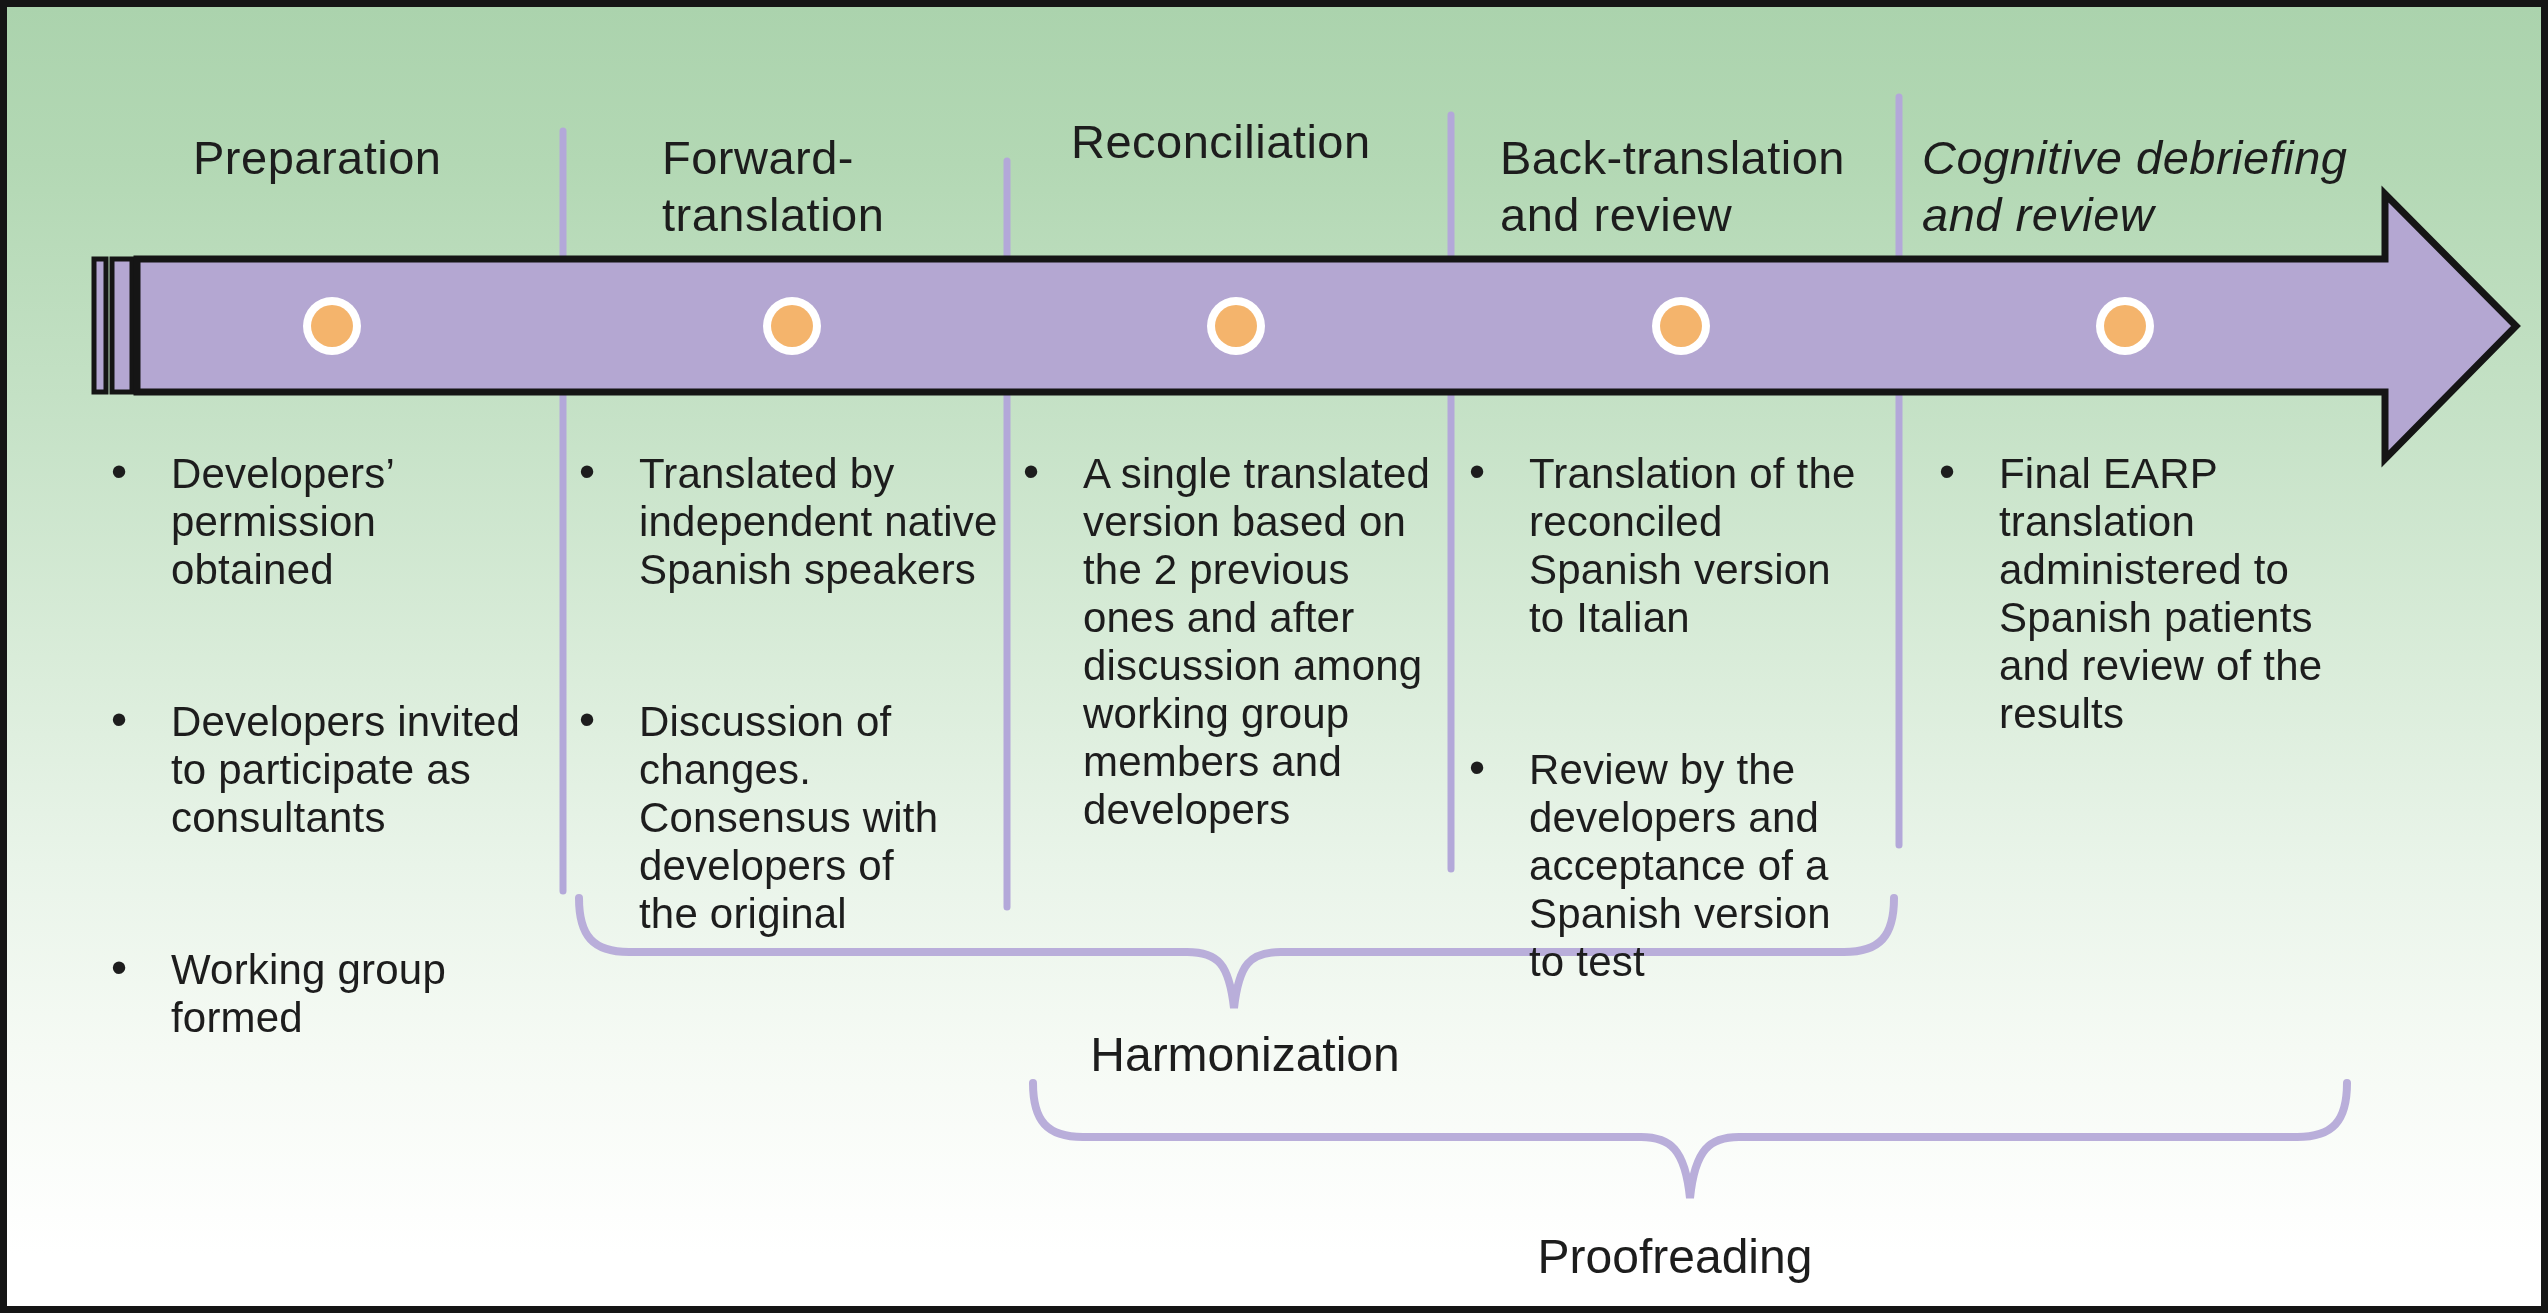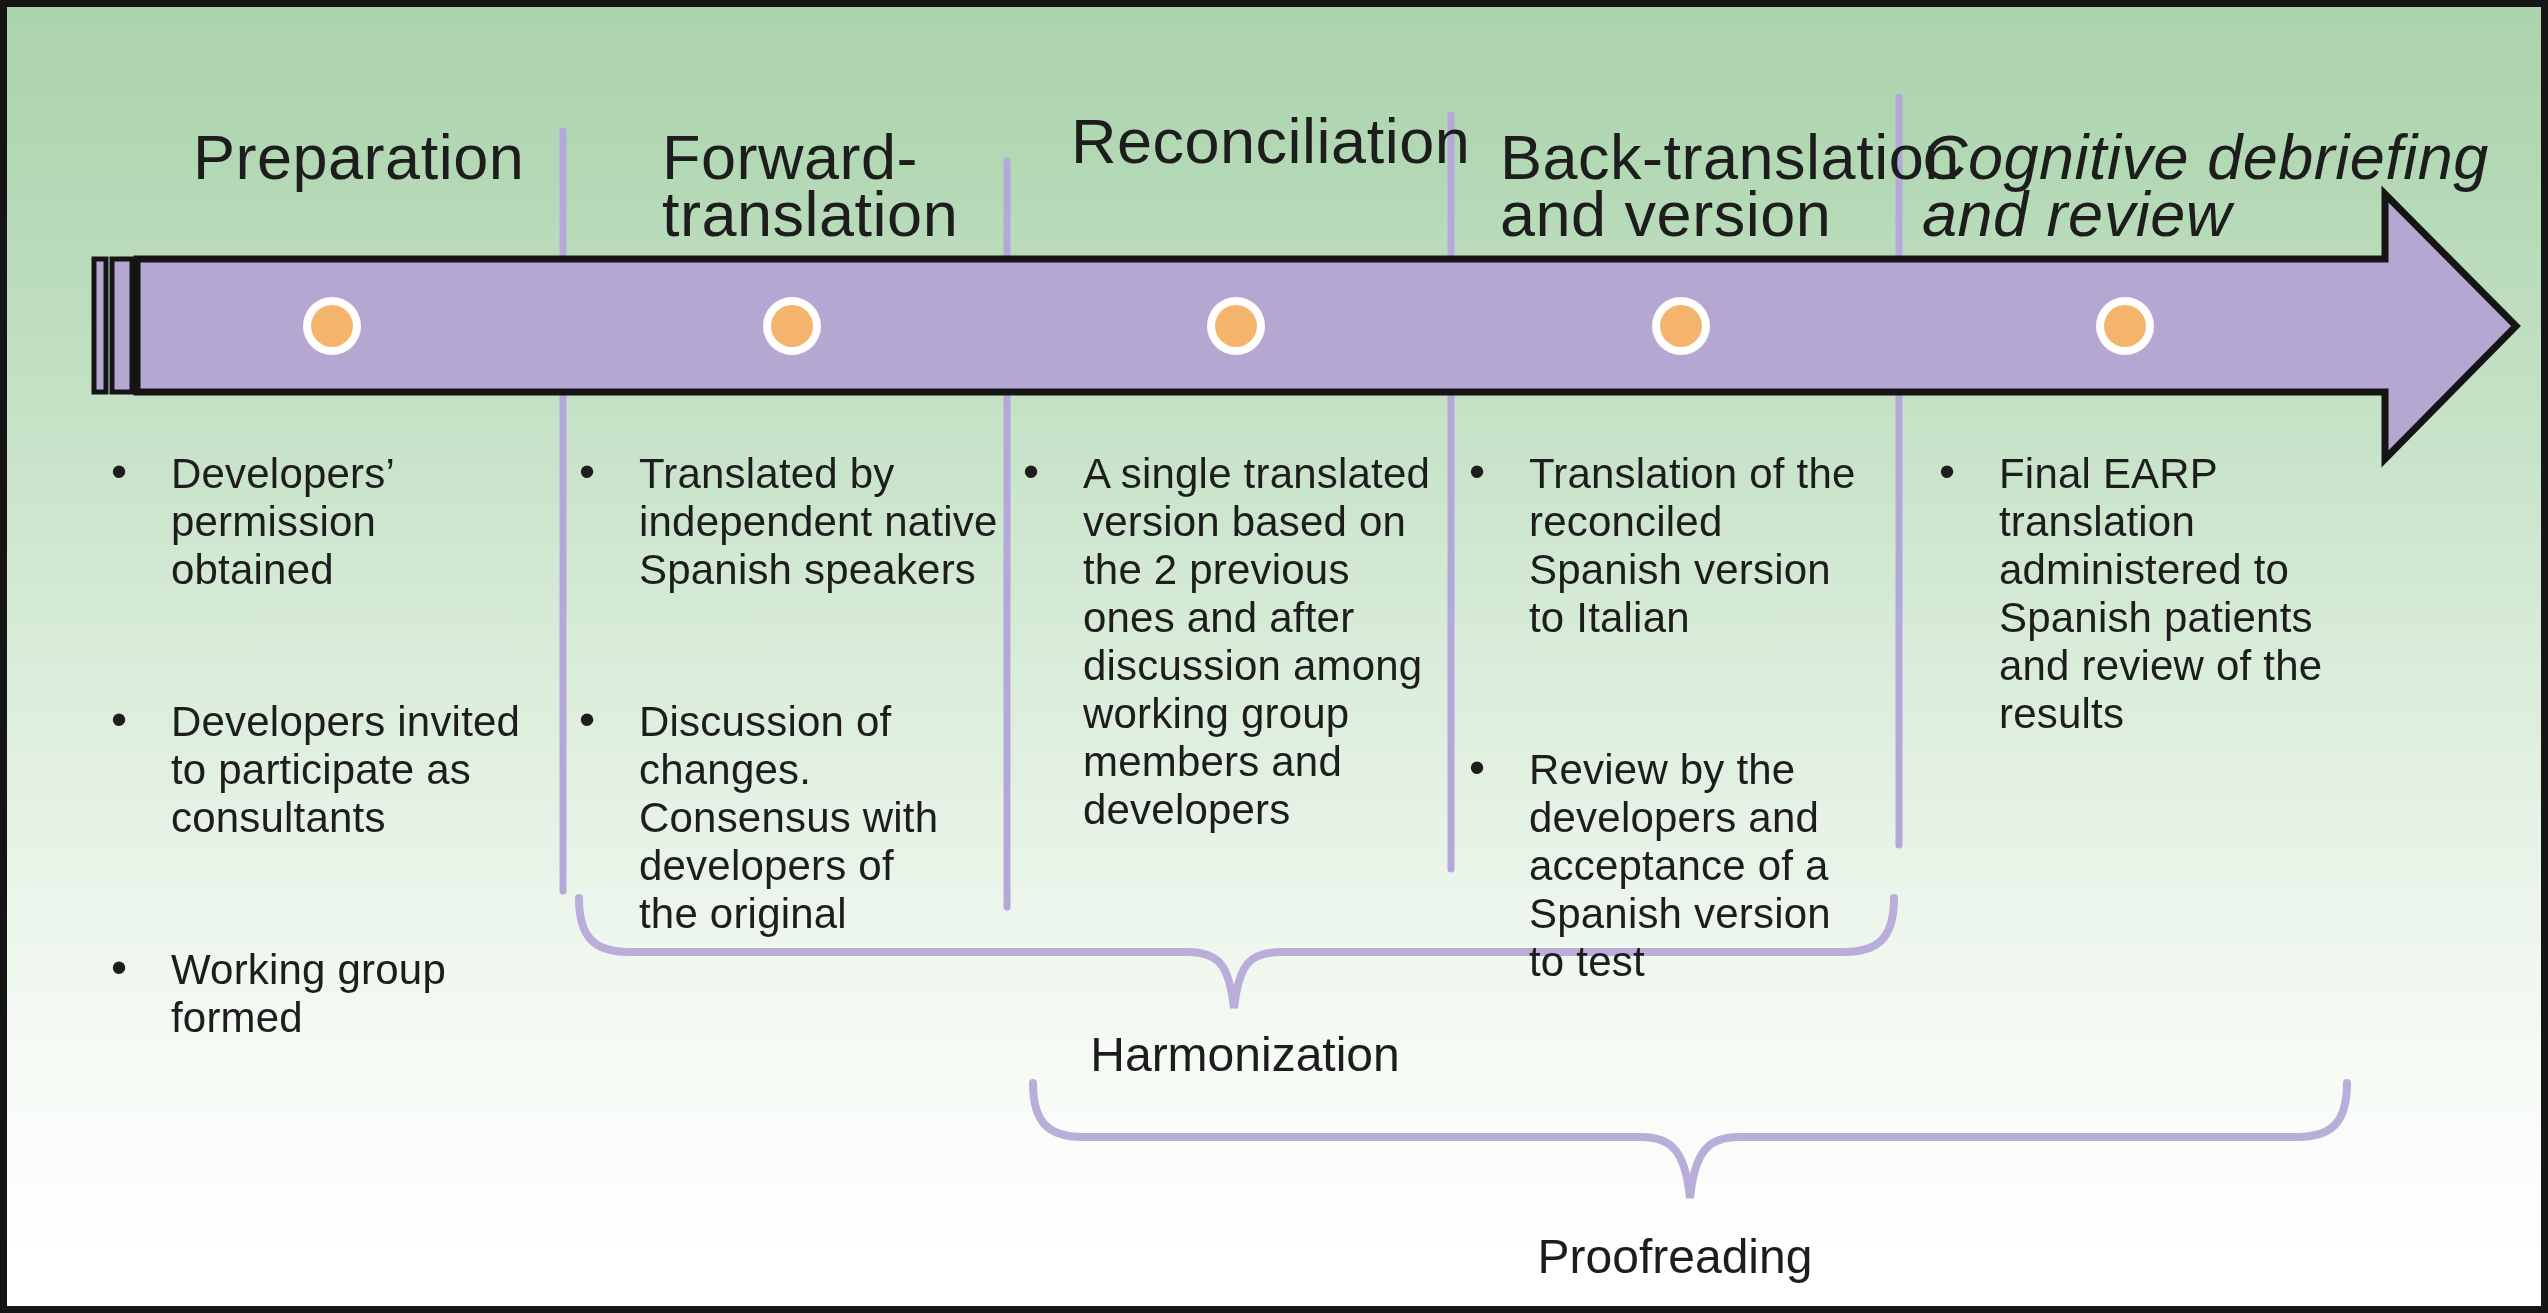--- a/index.html
+++ b/index.html
@@ -28,21 +28,21 @@
   }
   svg.shape-layer {
     position: absolute;
     left: 0; top: 0;
     width: 2548px;
     height: 1313px;
     display: block;
   }
   .stage-title {
     position: absolute;
-    font-size: 63px;
+    font-size: 47px;
     line-height: 57px;
     white-space: pre-line;
     letter-spacing: 0.5px;
     z-index: 2;
   }
   .stage-title.italic { font-style: italic; }
   .bullets {
     position: absolute;
     margin: 0;
     padding: 0;
@@ -113,21 +113,21 @@
 
     <path class="brace" d="M1026 1076 C1026 1114 1040 1130 1076 1130 L1634 1130 C1663 1130 1678 1142 1683 1191
              C1688 1142 1703 1130 1732 1130 L2290 1130 C2326 1130 2340 1114 2340 1076" stroke="#b9aeda"></path>
   </svg>
 
   <div class="stage-title" style="left:186px; top:122px;">Preparation</div>
   <div class="stage-title" style="left:655px; top:122px;">Forward-
 translation</div>
   <div class="stage-title" style="left:1064px; top:106px;">Reconciliation</div>
   <div class="stage-title" style="left:1493px; top:122px;">Back-translation
-and version</div>
+and review</div>
   <div class="stage-title italic" style="left:1915px; top:122px;">Cognitive debriefing
 and review</div>
 
   <ul class="bullets" style="left:100px; top:395px; width:460px;">
     <li><span class="bullet-glyph">•</span><span>Developers’
 permission
 obtained</span></li>
     <li><span class="bullet-glyph">•</span><span>Developers invited
 to participate as
 consultants</span></li>

